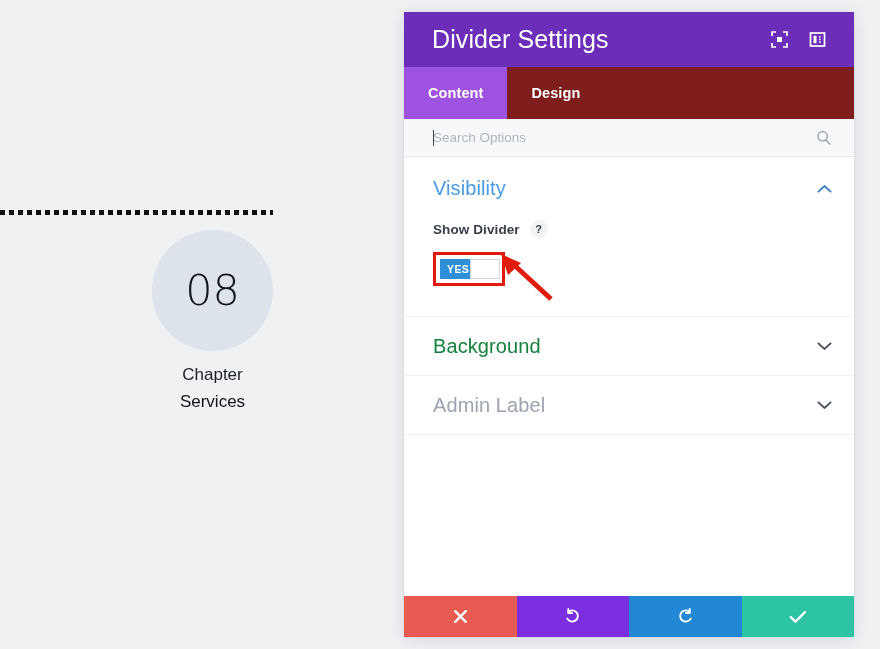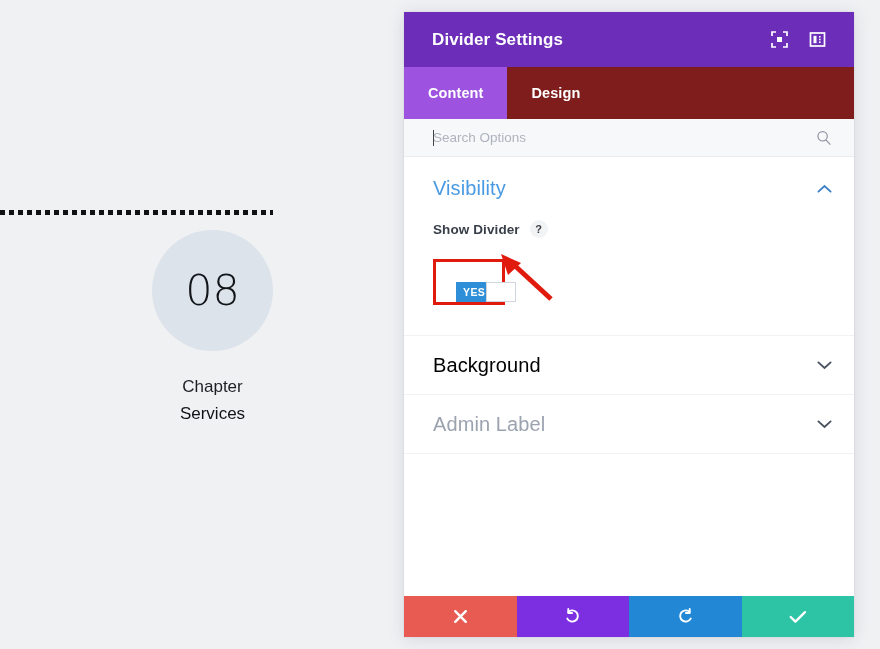--- a/index.html
+++ b/index.html
@@ -58,21 +58,21 @@
   #chapter-number {
     font-family: "DejaVu Sans", sans-serif;
     font-size: 43px;
     font-weight: 300;
     color: #111418;
     letter-spacing: 0px;
     line-height: 1;
   }
 
   #chapter-label {
-    margin-top: 24px;
+    margin-top: 12px;
     font-size: 17px;
     color: #1c2024;
     font-weight: 400;
     line-height: 1.45;
   }
 
   #chapter-title {
     font-size: 17px;
     color: #0f1216;
     font-weight: 400;
@@ -100,22 +100,22 @@
     height: 55px;
     background: #6c2eb9;
     display: flex;
     align-items: center;
     padding: 0 22px 0 28px;
     flex: 0 0 auto;
   }
 
   #modal-title {
     color: #ffffff;
-    font-size: 17px;
-    font-weight: 700;
+    font-size: 25px;
+    font-weight: 400;
     letter-spacing: 0.1px;
     flex: 1 1 auto;
   }
 
   .header-icon-btn {
     width: 30px;
     height: 30px;
     display: flex;
     align-items: center;
     justify-content: center;
@@ -203,21 +203,21 @@
     color: #4a9ae3;
     font-weight: 400;
     letter-spacing: 0.1px;
   }
 
   #visibility-body { padding: 0 29px 30px 29px; }
 
   #show-divider-row {
     display: flex;
     align-items: center;
-    margin-bottom: 21px;
+    margin-bottom: 14px;
   }
 
   #show-divider-label {
     font-size: 13.5px;
     font-weight: 700;
     color: #393f48;
     letter-spacing: 0.1px;
   }
 
   #help-icon {
@@ -232,21 +232,21 @@
     font-size: 11px;
     font-weight: 700;
     color: #3a3f47;
     cursor: pointer;
   }
 
   
   #toggle-wrap {
     position: relative;
     display: inline-block;
-    padding: 20px;
+    padding: 4px;
     border: 3px solid #e01b0e;
     width: 72px;
     height: 34px;
   }
 
   #show-divider-toggle {
     width: 60px;
     height: 20px;
     background: #2e8fd8;
     display: flex;
@@ -292,21 +292,21 @@
     border-bottom: 1px solid #f1f1f6;
     cursor: pointer;
   }
 
   .collapsed-title {
     flex: 1 1 auto;
     font-size: 20px;
     font-weight: 400;
     letter-spacing: 0.1px;
   }
-  .collapsed-title.muted   { color: #000000; }
+  .collapsed-title.muted   { color: #15803d; }
   .collapsed-title.regular { color: #9ba3af; }
 
   .chevron { flex: 0 0 auto; display: flex; }
 
   
   #modal-footer {
     height: 41px;
     display: flex;
     flex: 0 0 auto;
   }

